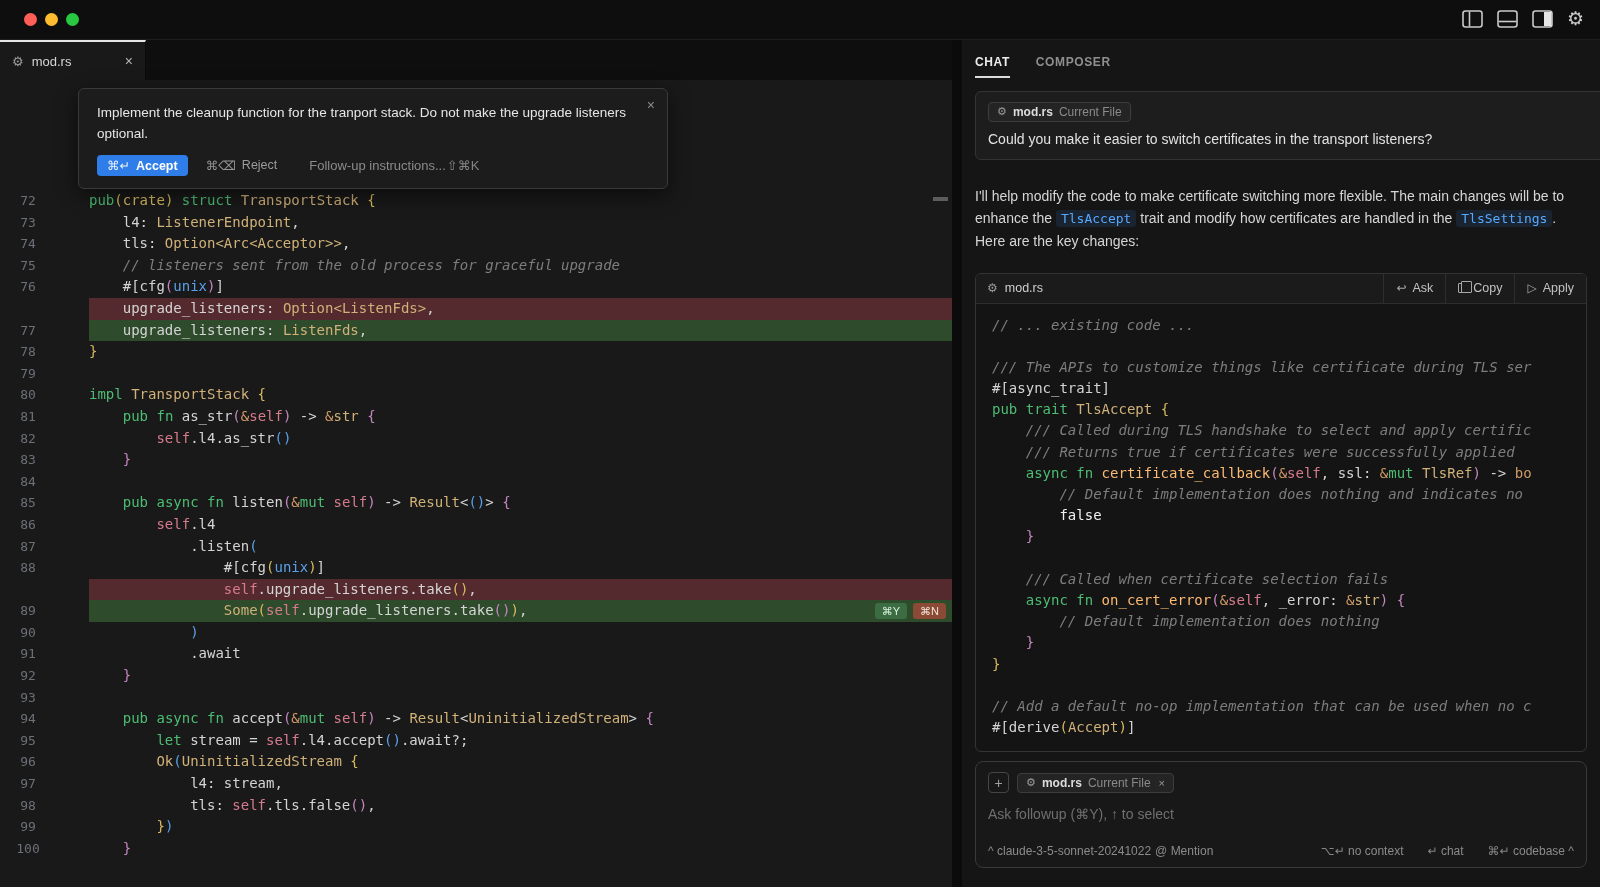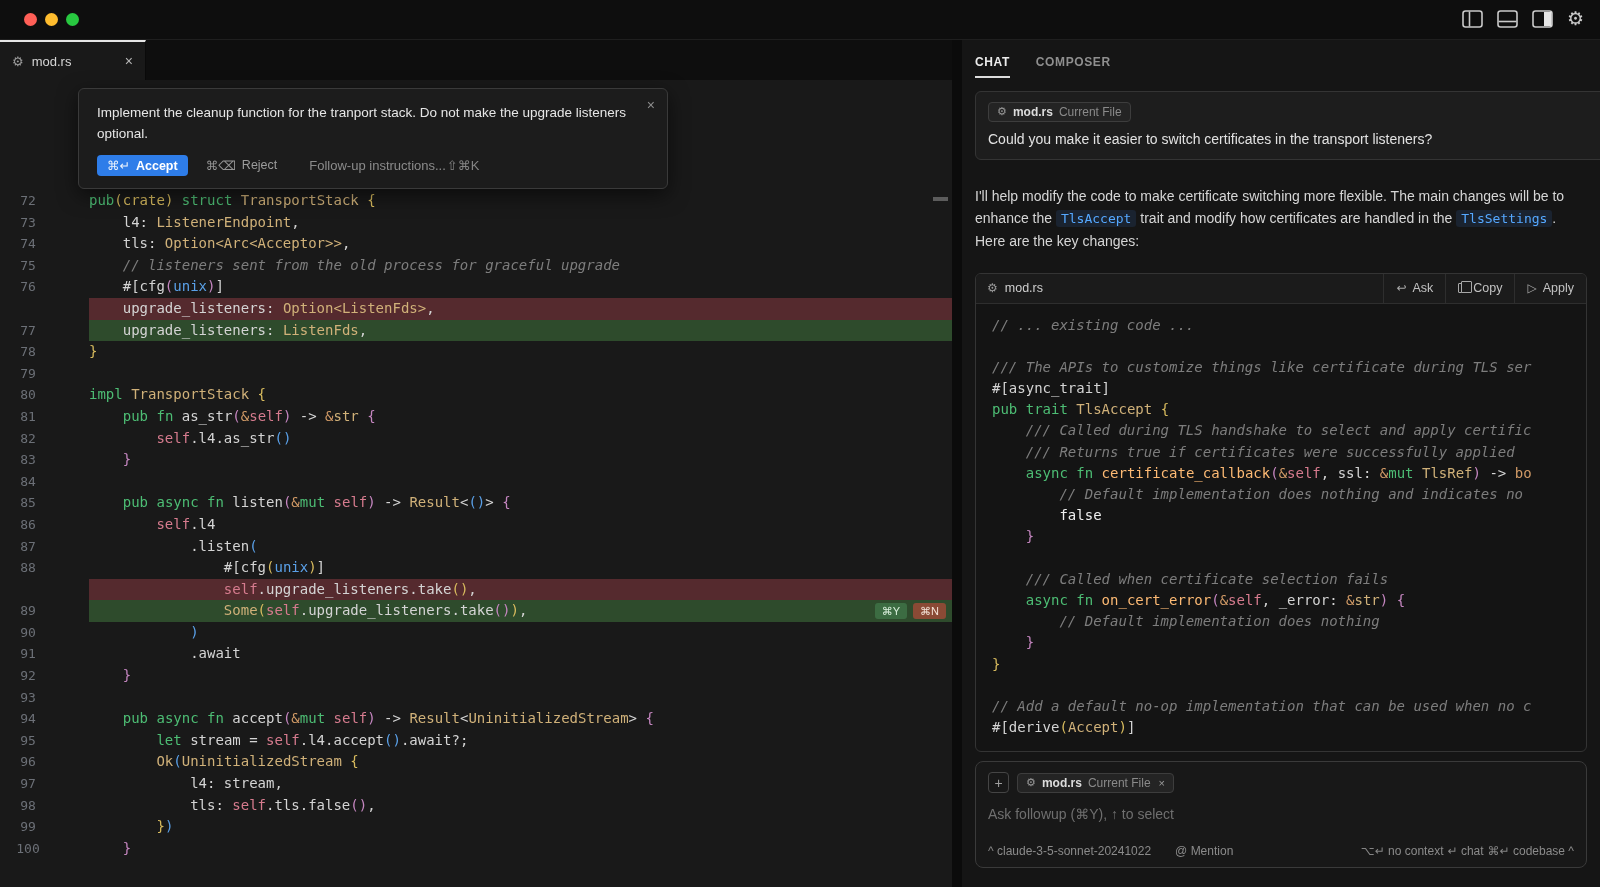--- a/index.html
+++ b/index.html
@@ -103,22 +103,22 @@
   .cb-code .ctext { overflow:hidden; }
 
   .input-box { margin-top:9px; width:612px; height:107px; border:1px solid #3a3a3a; border-radius:8px;
     background:#181818; position:relative; padding:10px 12px; }
   .in-row1 { display:flex; align-items:center; gap:8px; }
   .plus-btn { width:21px; height:21px; border:1px solid #454545; border-radius:4px; color:#a0a0a0;
     font-size:14px; display:flex; align-items:center; justify-content:center; }
   .in-placeholder { margin-top:13px; color:#6f6f6f; font-size:14px; }
   .in-footer { position:absolute; left:12px; right:12px; bottom:9px; display:flex; align-items:center;
     color:#8b8b8b; font-size:12px; }
-  .in-left { display:flex; gap:24px; align-items:center; }
-  .in-right { margin-left:auto; display:flex; gap:4px; align-items:center; }
+  .in-left { display:flex; gap:4px; align-items:center; }
+  .in-right { margin-left:auto; display:flex; gap:24px; align-items:center; }
   .kbd { opacity:.95; }
 </style>
 </head>
 <body>
 
 <div class="app">
 
   <div class="titlebar">
     <div class="lights">
       <span class="light" style="background:#ff5f57"></span>

